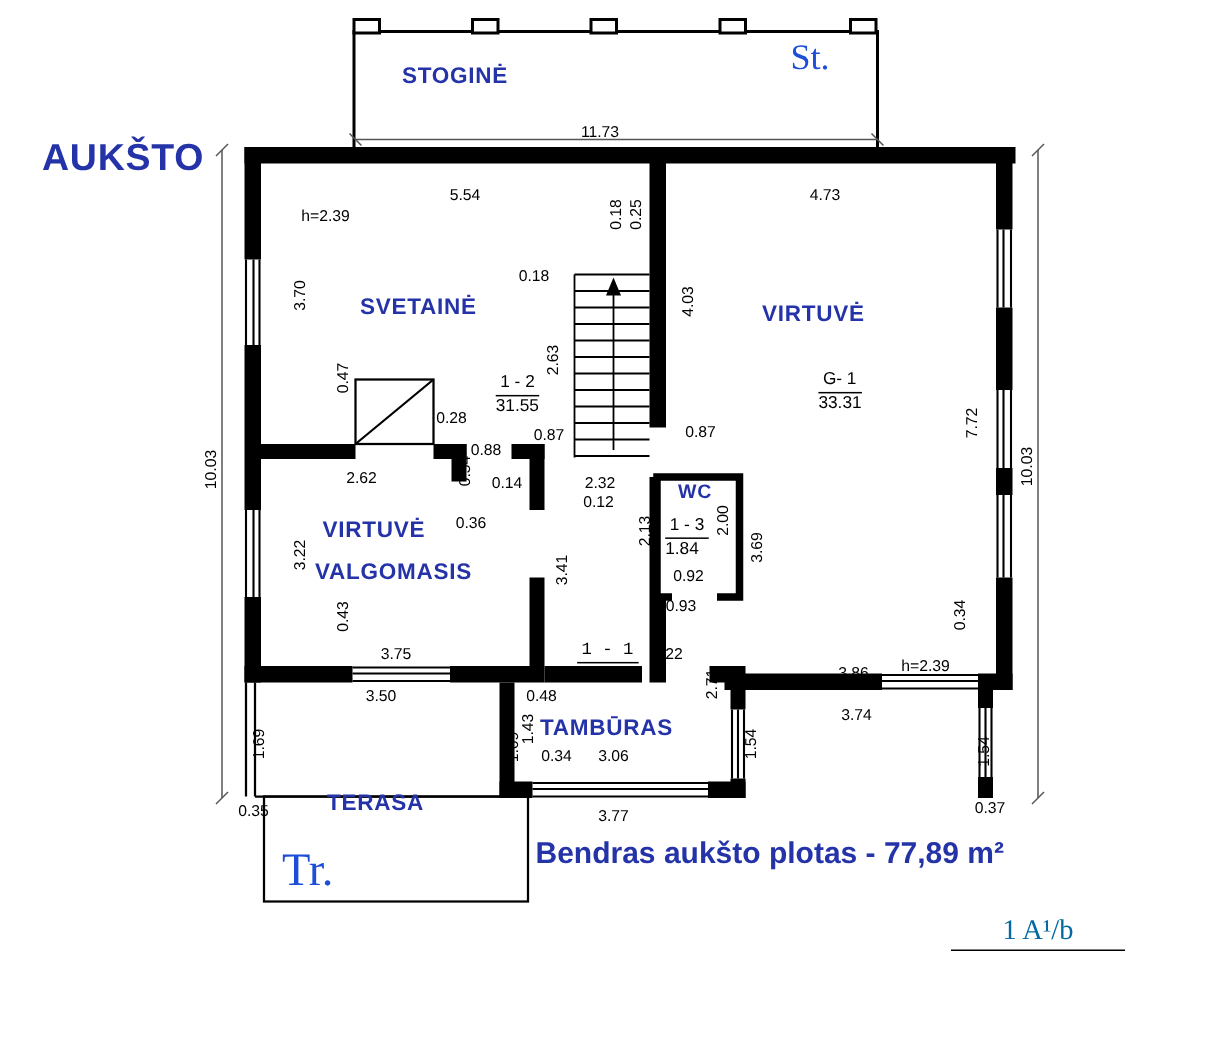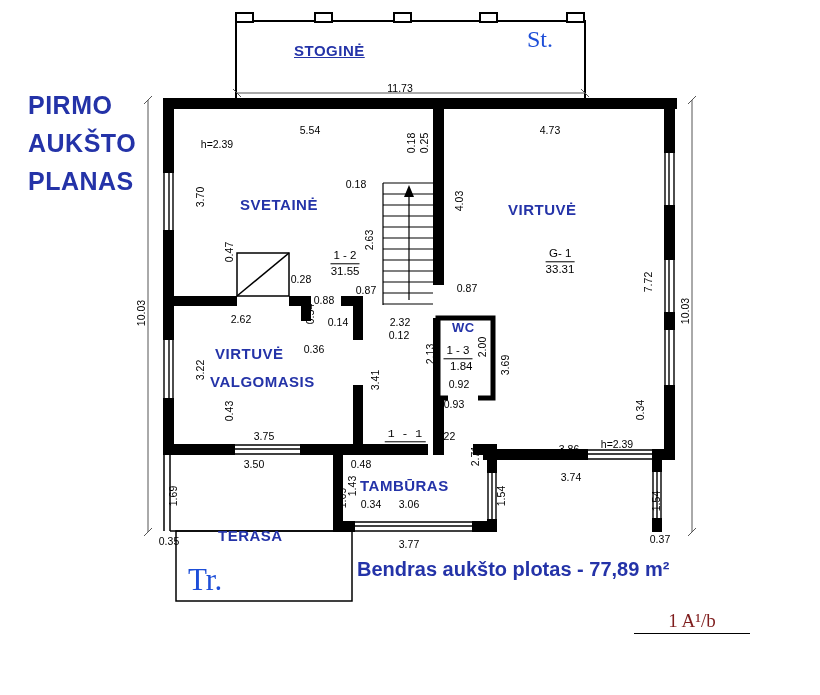--- a/index.html
+++ b/index.html
@@ -19,30 +19,30 @@
   }
   .serif{font-family:"Liberation Serif",serif;color:#1d4ed8;font-weight:normal;letter-spacing:0;}
   .st-mark{position:absolute;left:527px;top:26px;font-size:24px;}
   .tr-mark{position:absolute;left:188px;top:562px;font-size:31px;}
   .total{
     position:absolute;left:357px;top:558px;color:#2433a8;font-weight:bold;
     font-size:20px;white-space:nowrap;
   }
   .sheet{
     position:absolute;left:634px;top:610px;width:116px;text-align:center;
-    font-family:"Liberation Serif",serif;font-size:19px;color:#7f1d1d;
+    font-family:"Liberation Serif",serif;font-size:19px;color:#0369a1;
   }
   .sheet .top{display:block;border-bottom:1.5px solid #000;padding:0 4px 1px;}
   .sheet .bottom{display:block;padding-top:1px;}
   .dim{
     position:absolute;font-size:10.5px;color:#000;white-space:nowrap;
     transform:translate(-50%,-50%);
   }
   .room-tag{
-    position:absolute;transform:translate(-50%,-50%);text-align:right;
+    position:absolute;transform:translate(-50%,-50%);text-align:left;
     font-size:11.5px;color:#000;line-height:1.15;
   }
   .room-tag .code{display:block;border-bottom:1px solid #000;padding:0 3px 1px;}
   .room-tag .area{display:block;padding-top:1px;}
 </style>
 </head>
 <body>
 
 <div class="stage">
 
@@ -254,26 +254,24 @@
         <span class="code">1 - 3</span>
         <span class="area">1.84</span>
       </div>
       <div class="room-tag" style="left: 405px; top: 442px; font-family: Liberation Mono, monospace;">
         <span class="code">1 - 1</span>
         <span class="area">11.19</span>
       </div>
     </div>
 
   <div class="title">
-    <div>PIRMO</div>
     <div>AUKŠTO</div>
-    <div>PLANAS</div>
   </div>
 
-  <div class="lbl" style="left:294px;top:42px;text-decoration:underline;">STOGINĖ</div>
+  <div class="lbl" style="left:268px;top:42px;">STOGINĖ</div>
   <div class="serif st-mark">St.</div>
 
   <div class="lbl" style="left:240px;top:196px;">SVETAINĖ</div>
   <div class="lbl" style="left:508px;top:201px;">VIRTUVĖ</div>
   <div class="lbl" style="left:215px;top:345px;">VIRTUVĖ</div>
   <div class="lbl" style="left:210px;top:373px;">VALGOMASIS</div>
   <div class="lbl" style="left:452px;top:320px;font-size:13px;">WC</div>
   <div class="lbl" style="left:360px;top:477px;">TAMBŪRAS</div>
   <div class="lbl" style="left:218px;top:527px;">TERASA</div>
   <div class="serif tr-mark">Tr.</div>

